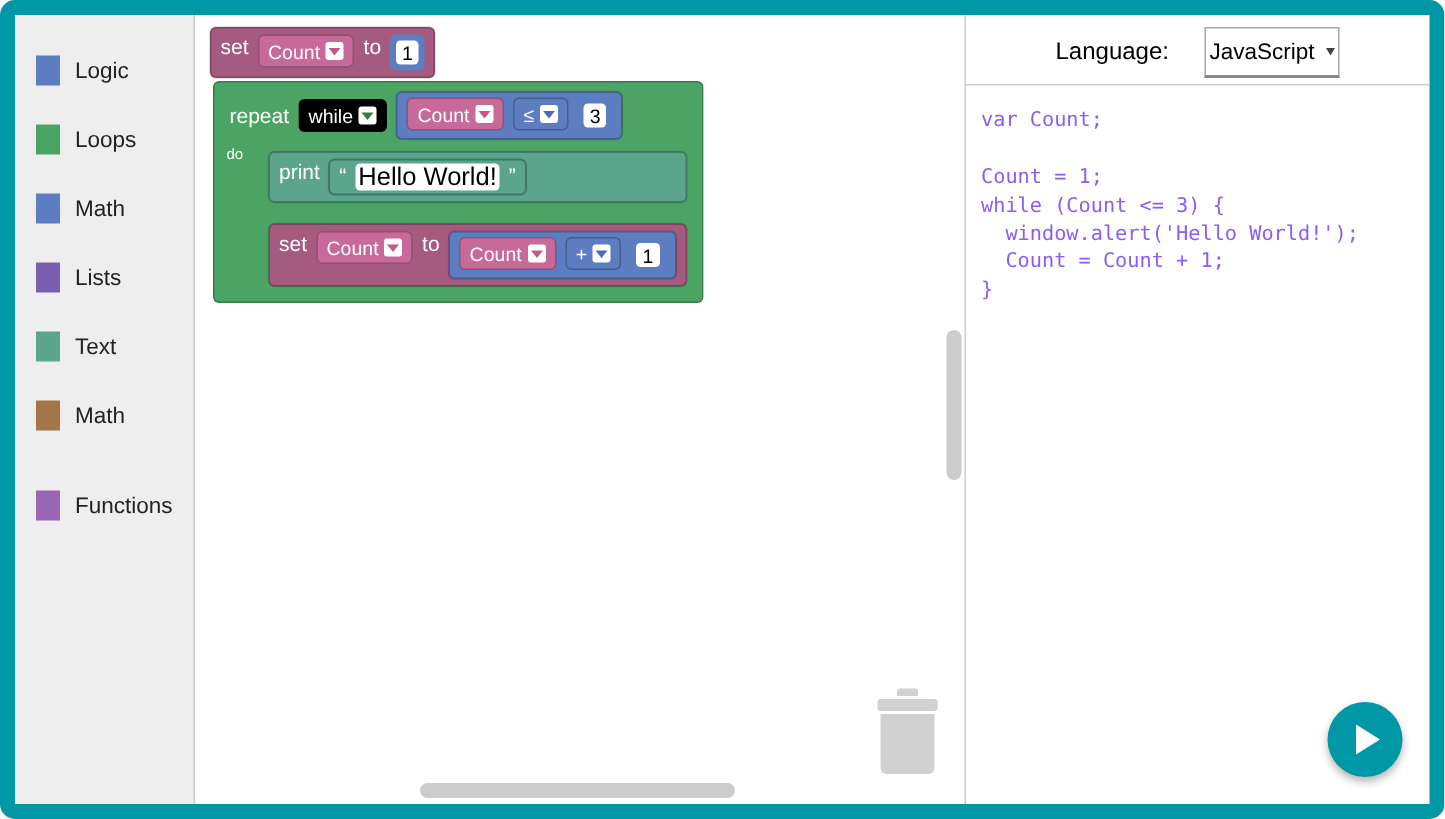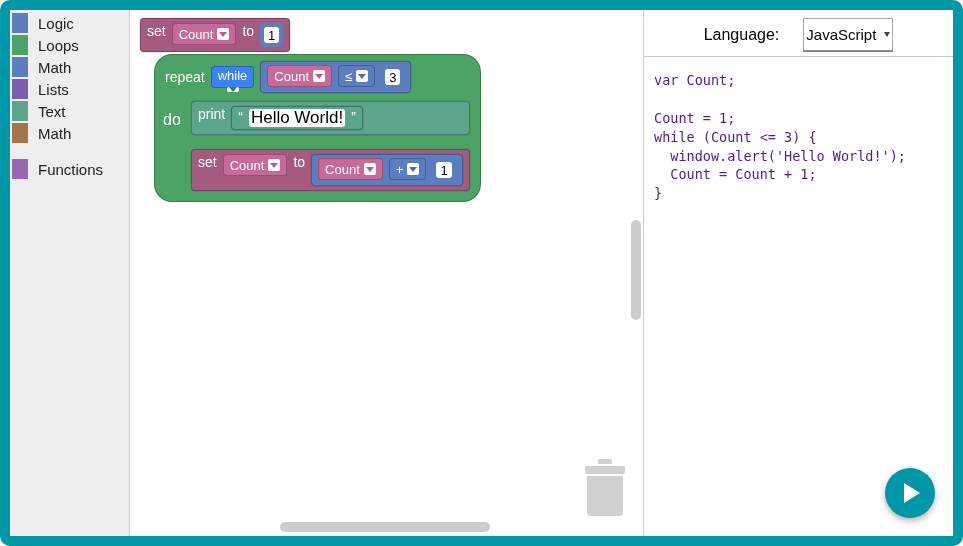--- a/index.html
+++ b/index.html
@@ -20,24 +20,25 @@
     border-right: 1px solid #ccc;
     padding-top: 2px;
     position: relative;
     display: flex;
     flex-direction: column;
   }
   .cat {
     display: flex;
     align-items: center;
     height: 22px;
-    padding-left: 2px;
+    padding-left: 14px;
     font-size: 15px;
     color: #222;
     cursor: pointer;
+    margin-top: 24px;
   }
   .cat .stripe {
     width: 16px; height: 20px;
     margin-right: 10px;
   }
   .gap { height: 14px; }
   
   .workspace {
     flex: 1;
     position: relative;
@@ -94,39 +95,39 @@
     height: 16px;
     padding: 0 4px;
     display: inline-flex;
     align-items: center;
     justify-content: center;
   }
   .numpill { background:#5c7ec0; border-color:#3f5a93; border-radius:4px; padding:2px 4px; display:inline-flex; align-items:center; height:24px;}
   
   .c-purple { background:#a55b80; }
   .c-pink   { background:#c76a9a; }
-  .c-green  { background:#3b82f6;flex-direction:column; }
+  .c-green  { background:#000000; }
   .c-teal   { background:#5ba58c; }
   .c-blue   { background:#5c7ec0; }
   
   .loop {
     position: relative;
     background: #4ba464;
     border: 1px solid rgba(0,0,0,0.25);
     border-radius: 4px;
     color: #fff;
     font-size: 14px;
     padding: 6px 10px 10px 10px;
     display: inline-block;
   }
   .loop .head { display:flex; align-items:center; gap:6px; margin-bottom:8px;}
   .loop .body { margin-left: 26px; display:flex; flex-direction:column; gap:14px;}
-  .loop .do-label { position:absolute; left:8px; top:56px; font-size:16px;}
+  .loop .do-label { position:absolute; left:8px; top:43px; font-size:10px;}
   .stack { display:flex; flex-direction:column; align-items:flex-start;}
-  .attach { margin-left: 14px; border-radius: 18px; }
+  .attach { margin-left: 2px; }
   
   .trash {
     position: absolute;
     right: 18px; bottom: 22px;
     width: 40px; height: 55px;
     opacity: 0.45;
     cursor: pointer;
   }
   .trash .lid { width: 40px; height: 8px; background: #999; border-radius: 2px; margin-bottom:2px;}
   .trash .handle { width: 14px; height:5px; background:#999; margin:0 auto 2px auto; border-radius:2px 2px 0 0;}
@@ -169,21 +170,21 @@
     border-right: 3px solid transparent;
     border-top: 5px solid #444;
     margin-left:4px;
   }
   pre.code {
     font-family: "Menlo","Consolas",monospace;
     font-size: 13.5px;
     line-height: 1.4;
     padding: 14px 10px;
     white-space: pre;
-    color: #4c1d95;
+    color: #8b5cf6;
   }
   
   .runbtn {
     position: absolute;
     right: 18px; bottom: 18px;
     width: 50px; height: 50px;
     border-radius: 50%;
     background: #0097a7;
     box-shadow: 0 3px 6px rgba(0,0,0,0.3);
     display: flex; align-items:center; justify-content:center;

